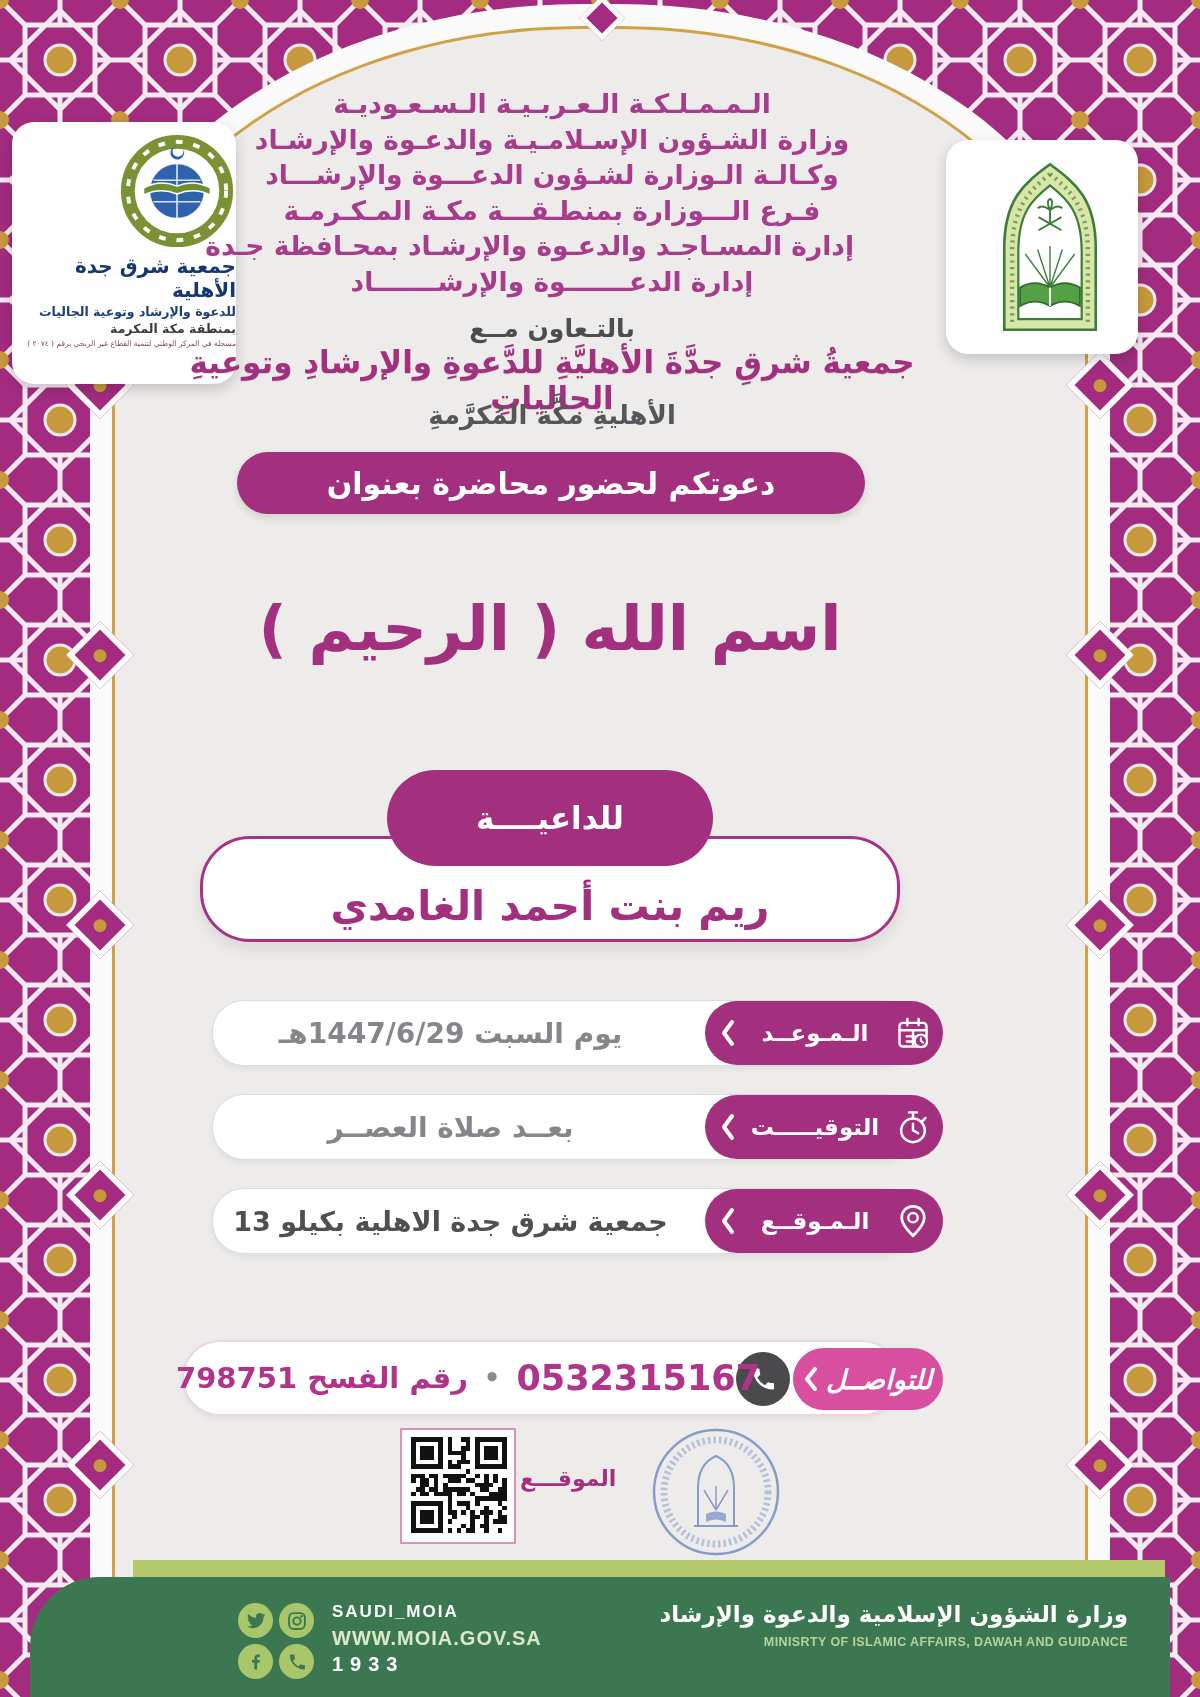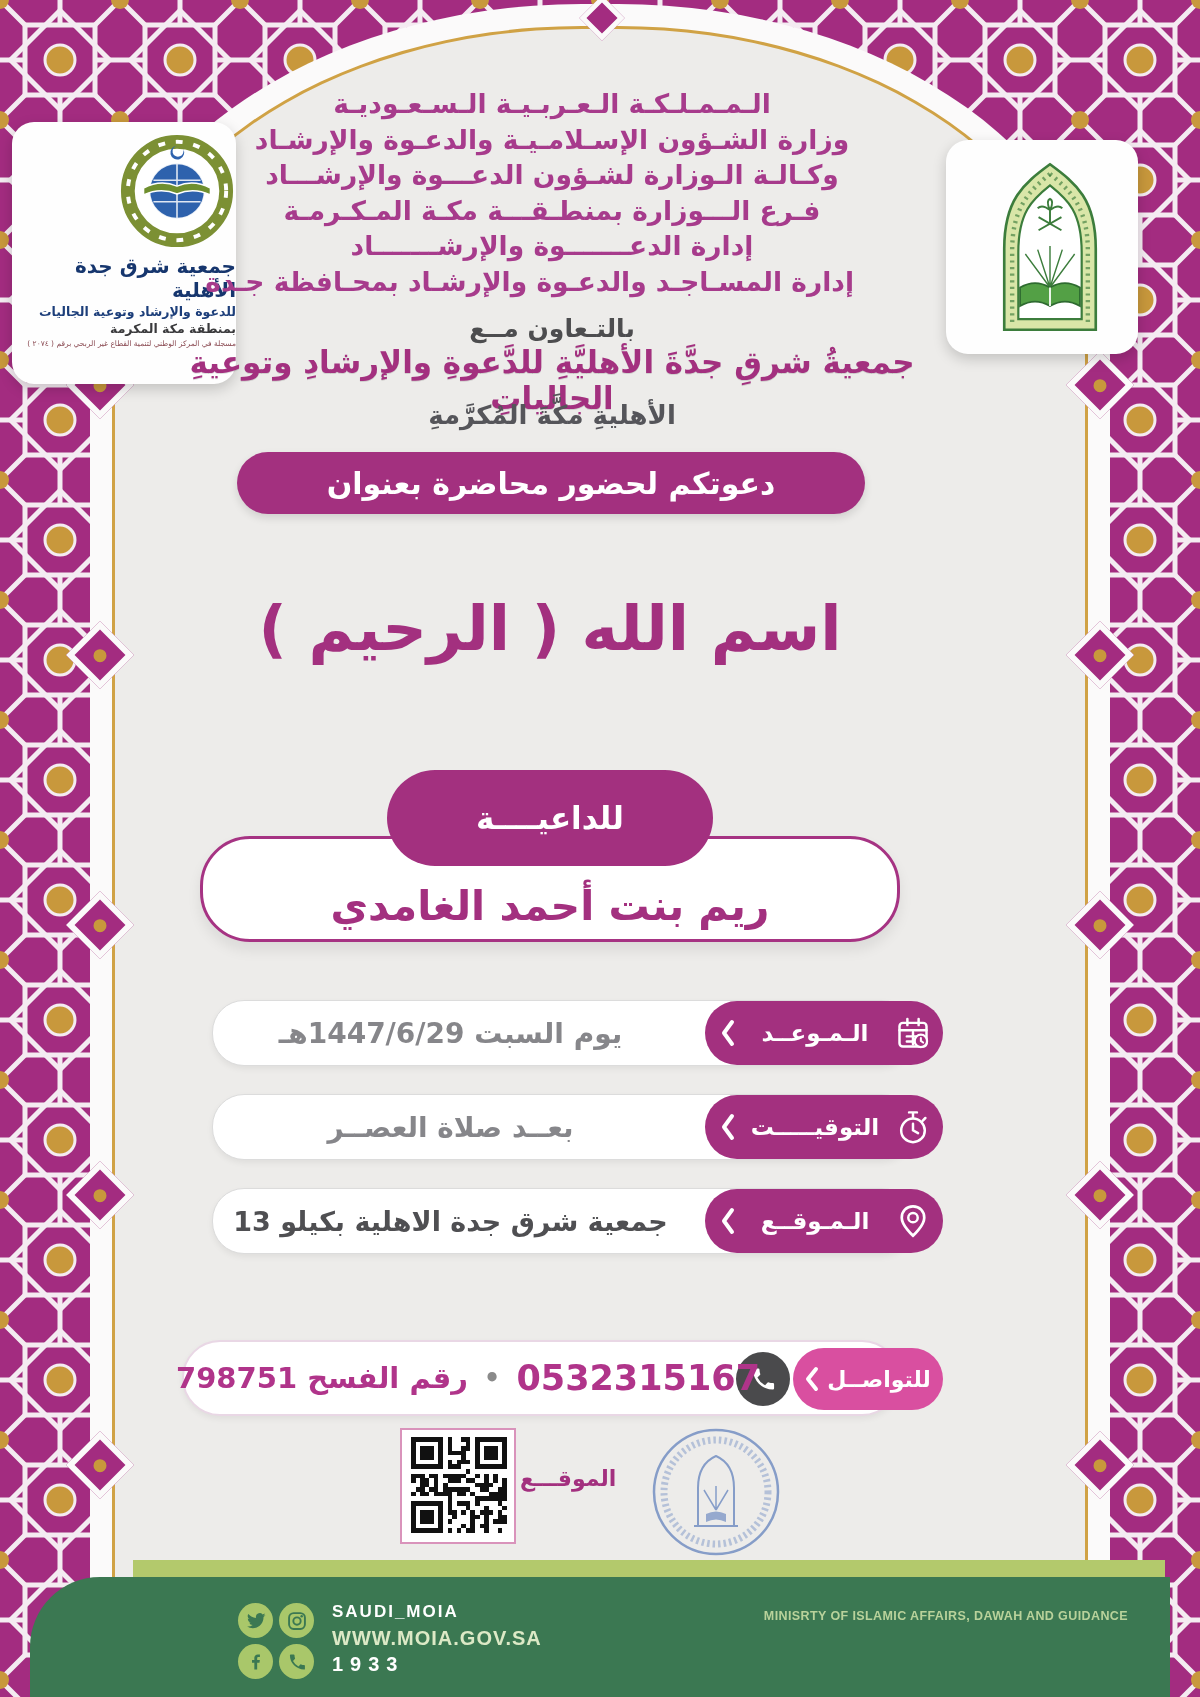--- a/index.html
+++ b/index.html
@@ -65,21 +65,21 @@
   .chev{flex:0 0 auto;width:14px;height:28px;}
   .row-value{position:absolute;left:20px;right:245px;top:0;bottom:0;display:flex;align-items:center;
     justify-content:center;font-size:28px;font-weight:bold;color:#86868a;white-space:nowrap;}
   .row-value.dark{color:#4f4f52;font-size:27px;}
   
   .contact-row{position:absolute;left:182px;top:1340px;width:718px;height:76px;box-sizing:border-box;
     background:#fff;border:2px solid #e9d7e5;border-radius:38px;box-shadow:0 3px 6px rgba(0,0,0,.06);}
   .contact-capsule{position:absolute;right:-45px;top:6px;height:62px;width:150px;box-sizing:border-box;
     background:#d94fa0;border-radius:31px;display:flex;align-items:center;justify-content:center;
     direction:rtl;gap:8px;padding:0 12px;}
-  .contact-capsule .label{color:#fff;font-size:22px;font-weight:bold;white-space:nowrap;}
+  .contact-capsule .label{color:#fff;font-size:27px;font-weight:bold;white-space:nowrap;font-style:italic;}
   .contact-circle{position:absolute;right:108px;top:10px;width:54px;height:54px;border-radius:50%;
     background:#4a4a4c;display:flex;align-items:center;justify-content:center;}
   .contact-values{position:absolute;left:24px;right:170px;top:0;bottom:0;display:flex;direction:rtl;
     align-items:center;justify-content:center;gap:16px;white-space:nowrap;}
   .phone-number{font-size:35px;font-weight:bold;color:#b0348a;}
   .bullet-sep{font-size:26px;color:#8a8a8a;font-weight:bold;}
   .permit-number{font-size:29px;font-weight:bold;color:#b0348a;}
   
   .qr-frame{position:absolute;left:400px;top:1428px;width:116px;height:116px;box-sizing:border-box;
     background:#fff;border:2px solid #d993bb;padding:7px;}
@@ -195,22 +195,22 @@
       <path d="M66,152 Q83,142 100,152 Q117,142 134,152 L134,173 Q117,163 100,173 Q83,163 66,173 Z" fill="#53a045" stroke="#2e6b30" stroke-width="2"></path>
       <path d="M100,152 L100,173" stroke="#ffffff" stroke-width="2"></path>
     </svg>
   </div>
 
   <div class="header-block">
     <div class="header-line">الـمـمـلـكـة الـعـربـيـة الـسـعـوديـة</div>
     <div class="header-line">وزارة الشـؤون الإسـلامـيـة والدعـوة والإرشـاد</div>
     <div class="header-line">وكـالـة الـوزارة لشـؤون الدعـــوة والإرشـــاد</div>
     <div class="header-line">فـرع الـــوزارة بمنطـقـــة مكـة المـكـرمـة</div>
+    <div class="header-line">إدارة المسـاجـد والدعـوة والإرشـاد بمحـافظة جـدة</div>
     <div class="header-line">إدارة الدعـــــــوة والإرشـــــــاد</div>
-    <div class="header-line">إدارة المسـاجـد والدعـوة والإرشـاد بمحـافظة جـدة</div>
   </div>
 
   <div class="coop">بالتـعاون مــع</div>
   <div class="org-callig">جمعيةُ شرقِ جدَّةَ الأهليَّةِ للدَّعوةِ والإرشادِ وتوعيةِ الجالياتِ</div>
   <div class="region-callig">الأهليةِ مكَّةَ المُكرَّمةِ</div>
 
   <div class="invite-pill">دعوتكم لحضور محاضرة بعنوان</div>
   <div class="lecture-title">اسم الله ( الرحيم )</div>
 
   <div class="speaker-pill">للداعيــــة</div>
@@ -471,17 +471,18 @@
             <path d="M20.5 15.5c-1.2 0-2.4-.2-3.5-.6a1 1 0 0 0-1 .2l-2.2 2.2a15.1 15.1 0 0 1-6.6-6.6L9.4 8.5a1 1 0 0 0 .2-1A11.4 11.4 0 0 1 9 4a1 1 0 0 0-1-1H4.5a1 1 0 0 0-1 1A17 17 0 0 0 20.5 21a1 1 0 0 0 1-1v-3.5a1 1 0 0 0-1-1z"></path>
           </svg>
       </div>
     </div>
     <div class="footer-text">
       <div class="footer-handle">SAUDI_MOIA</div>
       <div class="footer-site">WWW.MOIA.GOV.SA</div>
       <div class="footer-num">1933</div>
     </div>
     <div class="footer-right">
+      <div class="footer-ministry-ar">وزارة الشؤون الإسلامية والدعوة والإرشاد</div>
       <div class="footer-ministry-en">MINISRTY OF ISLAMIC AFFAIRS, DAWAH AND GUIDANCE</div>
     </div>
   </div>
 
 </div>
 
 </body></html>

